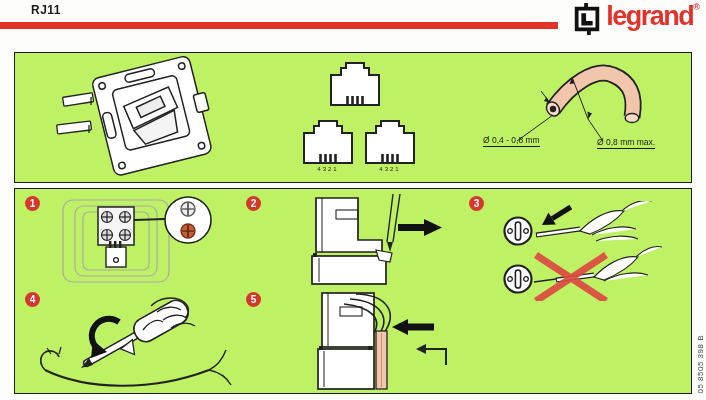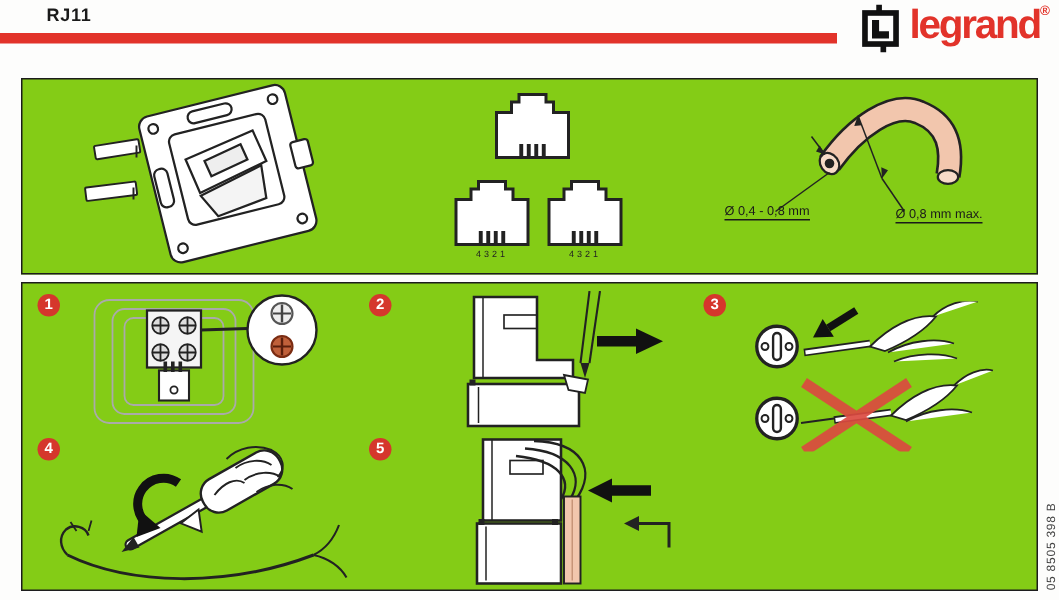--- a/index.html
+++ b/index.html
@@ -8,21 +8,21 @@
 
   
   .title{position:absolute;left:20px;top:3px;font-size:12px;font-weight:bold;color:#1a1a1a;letter-spacing:.5px;padding-left:11px;}
   .redbar{position:absolute;left:0;top:22px;width:558px;height:7px;background:#e2332a;}
   .logo{position:absolute;right:6px;top:1px;display:flex;align-items:flex-start;justify-content:center;}
   .logo svg{display:block;margin-top:2px;}
   .brand{font-size:27px;font-weight:bold;color:#e2332a;letter-spacing:-1.5px;line-height:30px;margin-left:4px;}
   .reg{font-size:9px;color:#e2332a;font-weight:bold;margin-top:1px;}
 
   
-  .panel{position:absolute;left:14px;width:676px;border:1.6px solid #1c1c1c;background:#84cc16;}
+  .panel{position:absolute;left:14px;width:676px;border:1.6px solid #1c1c1c;background:#bef264;}
   .panel-top{top:52px;height:129px;}
   .panel-bottom{top:188px;height:204px;}
 
   .abs{position:absolute;}
 
   
   .badge{position:absolute;width:15px;height:15px;border-radius:50%;background:#d5372c;color:#fff;
          font-size:10px;font-weight:bold;text-align:center;line-height:15px;}
 
   

